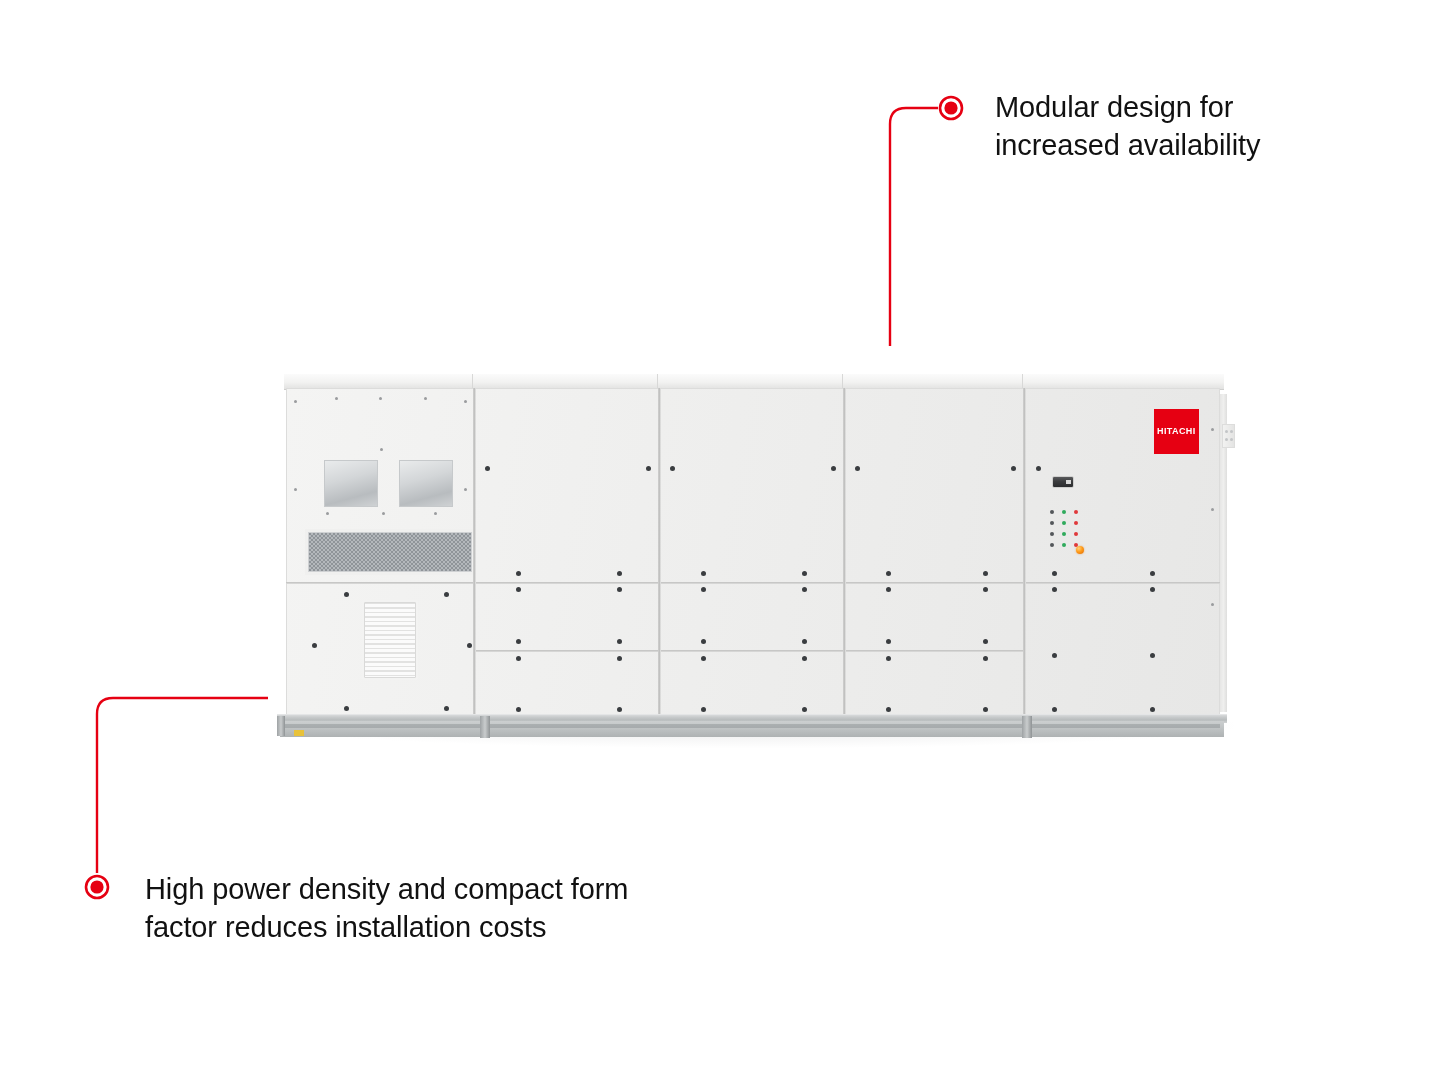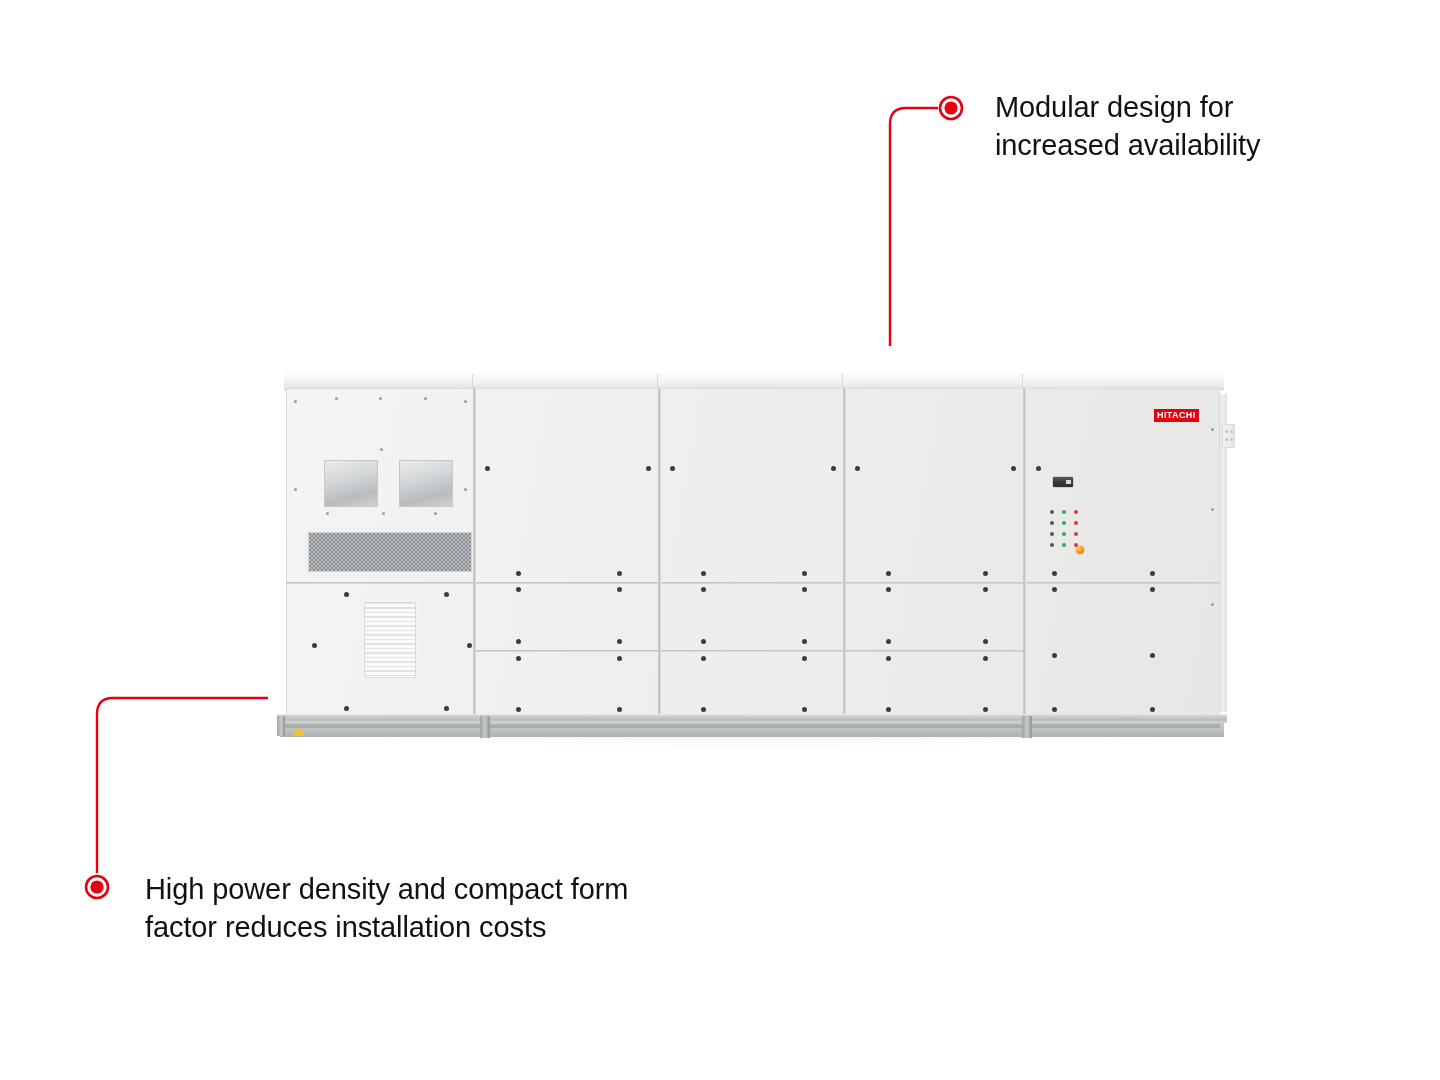--- a/index.html
+++ b/index.html
@@ -95,21 +95,21 @@
   .hitachi-logo{
     position:absolute;
     background:#e60012;
     color:#ffffff;
     font-size:9px;
     font-weight:700;
     letter-spacing:0.4px;
     text-align:center;
     line-height:13px;
     height:13px;
-    padding:0 3px;
+    padding:16px 3px;
     font-family:"Liberation Sans",sans-serif;
   }
   .hmi{
     position:absolute;
     background:linear-gradient(180deg,#58595b 0%,#3b3c3e 45%,#2b2c2e 100%);
     border:1px solid #cfcfce;
     border-radius:2px;
   }
   .hmi::after{
     content:"";position:absolute;right:2px;top:3px;width:5px;height:4px;background:#d8d8d8;

